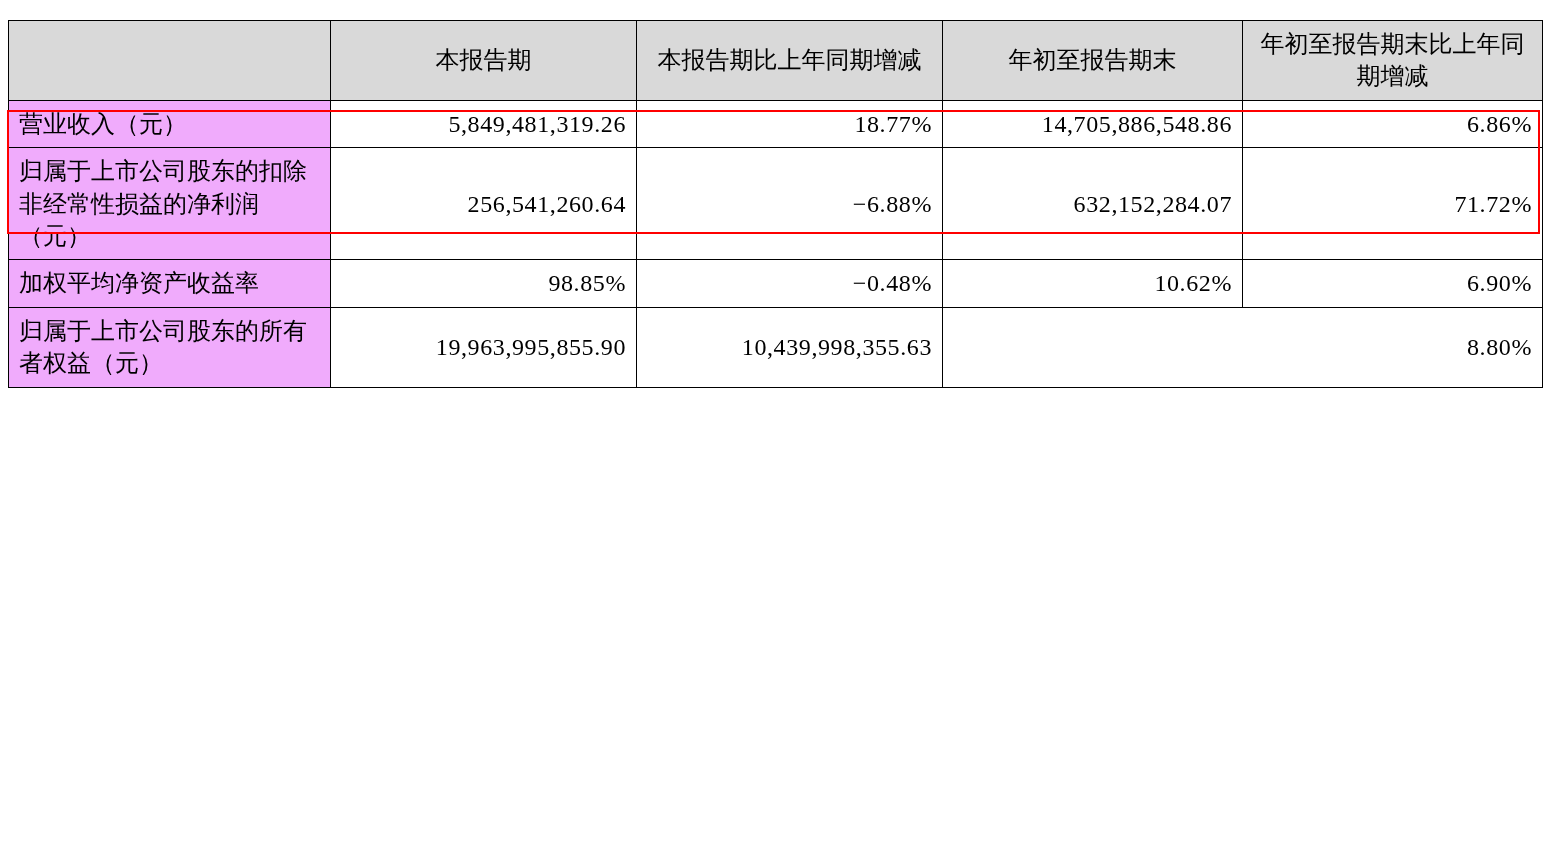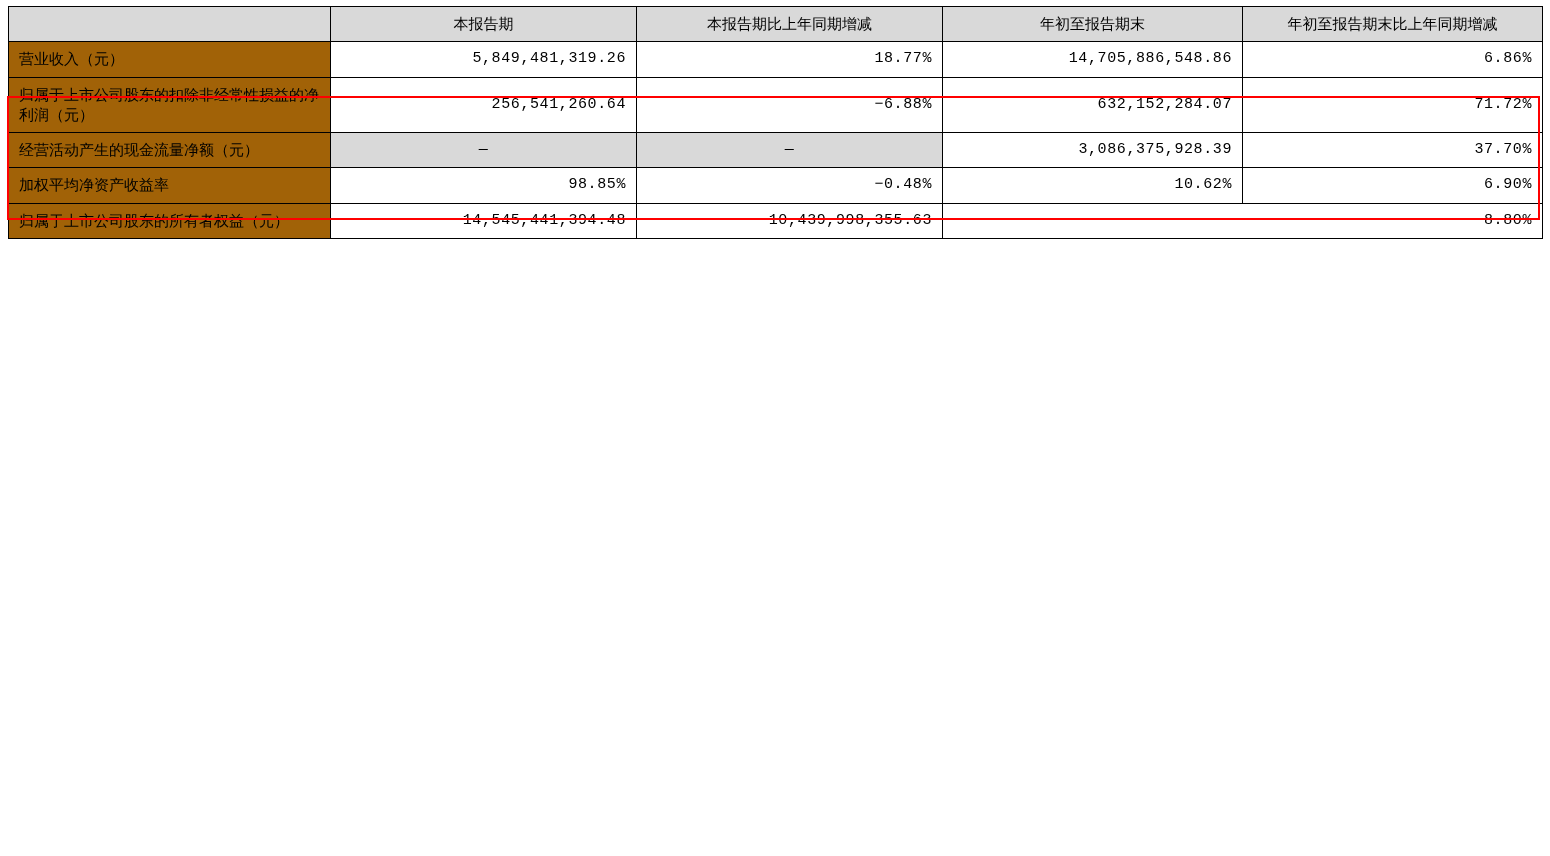--- a/index.html
+++ b/index.html
@@ -10,47 +10,47 @@
   body {
     width: 1550px;
     height: 856px;
     font-family: "Liberation Serif", "DejaVu Serif", serif;
     color: #000000;
   }
   #fin-table {
     border-collapse: collapse;
     table-layout: fixed;
     width: 1534px;
-    margin: 6px 8px 0 8px;
-    font-size: 15px;
+    margin: 20px 8px 0 8px;
+    font-size: 24px;
   }
   #fin-table col.c0 { width: 322px; }
   #fin-table col.c1 { width: 306px; }
   #fin-table col.c2 { width: 306px; }
   #fin-table col.c3 { width: 300px; }
   #fin-table col.c4 { width: 300px; }
 
   #fin-table td, #fin-table th {
     border: 1px solid #000000;
     padding: 7px 10px;
     vertical-align: middle;
     line-height: 1.35;
     font-weight: normal;
   }
   .hdr {
     background: #d9d9d9;
     text-align: center;
   }
   .label {
-    background: #a16207;
+    background: #f0abfc;
     text-align: left;
   }
   .num {
     text-align: right;
-    font-family: Liberation Mono, monospace;
+    font-family: Liberation Serif, serif;
     letter-spacing: 0.6px;
   }
   .num.dash {
     text-align: center;
     background: #d9d9d9;
   }
   
   .wrap {
     position: relative;
     width: 1550px;
@@ -99,43 +99,36 @@
 
 
     <tr>
       <td class="label">归属于上市公司股东的扣除非经常性损益的净利润（元）</td>
       <td class="num">256,541,260.64</td>
       <td class="num">−6.88%</td>
       <td class="num">632,152,284.07</td>
       <td class="num">71.72%</td>
     </tr>
 
-    <tr>
-      <td class="label">经营活动产生的现金流量净额（元）</td>
-      <td class="num dash">—</td>
-      <td class="num dash">—</td>
-      <td class="num">3,086,375,928.39</td>
-      <td class="num">37.70%</td>
-    </tr>
 
 
 
     <tr>
       <td class="label">加权平均净资产收益率</td>
       <td class="num">98.85%</td>
       <td class="num">−0.48%</td>
       <td class="num">10.62%</td>
       <td class="num">6.90%</td>
     </tr>
 
 
 
     <tr>
       <td class="label">归属于上市公司股东的所有者权益（元）</td>
-      <td class="num">14,545,441,394.48</td>
+      <td class="num">19,963,995,855.90</td>
       <td class="num">10,439,998,355.63</td>
       <td class="num" colspan="2">8.80%</td>
     </tr>
   </tbody>
 </table>
 
 <div id="highlight-box" style="border-color: rgb(255, 0, 0);"></div>
 
 </div>
 

